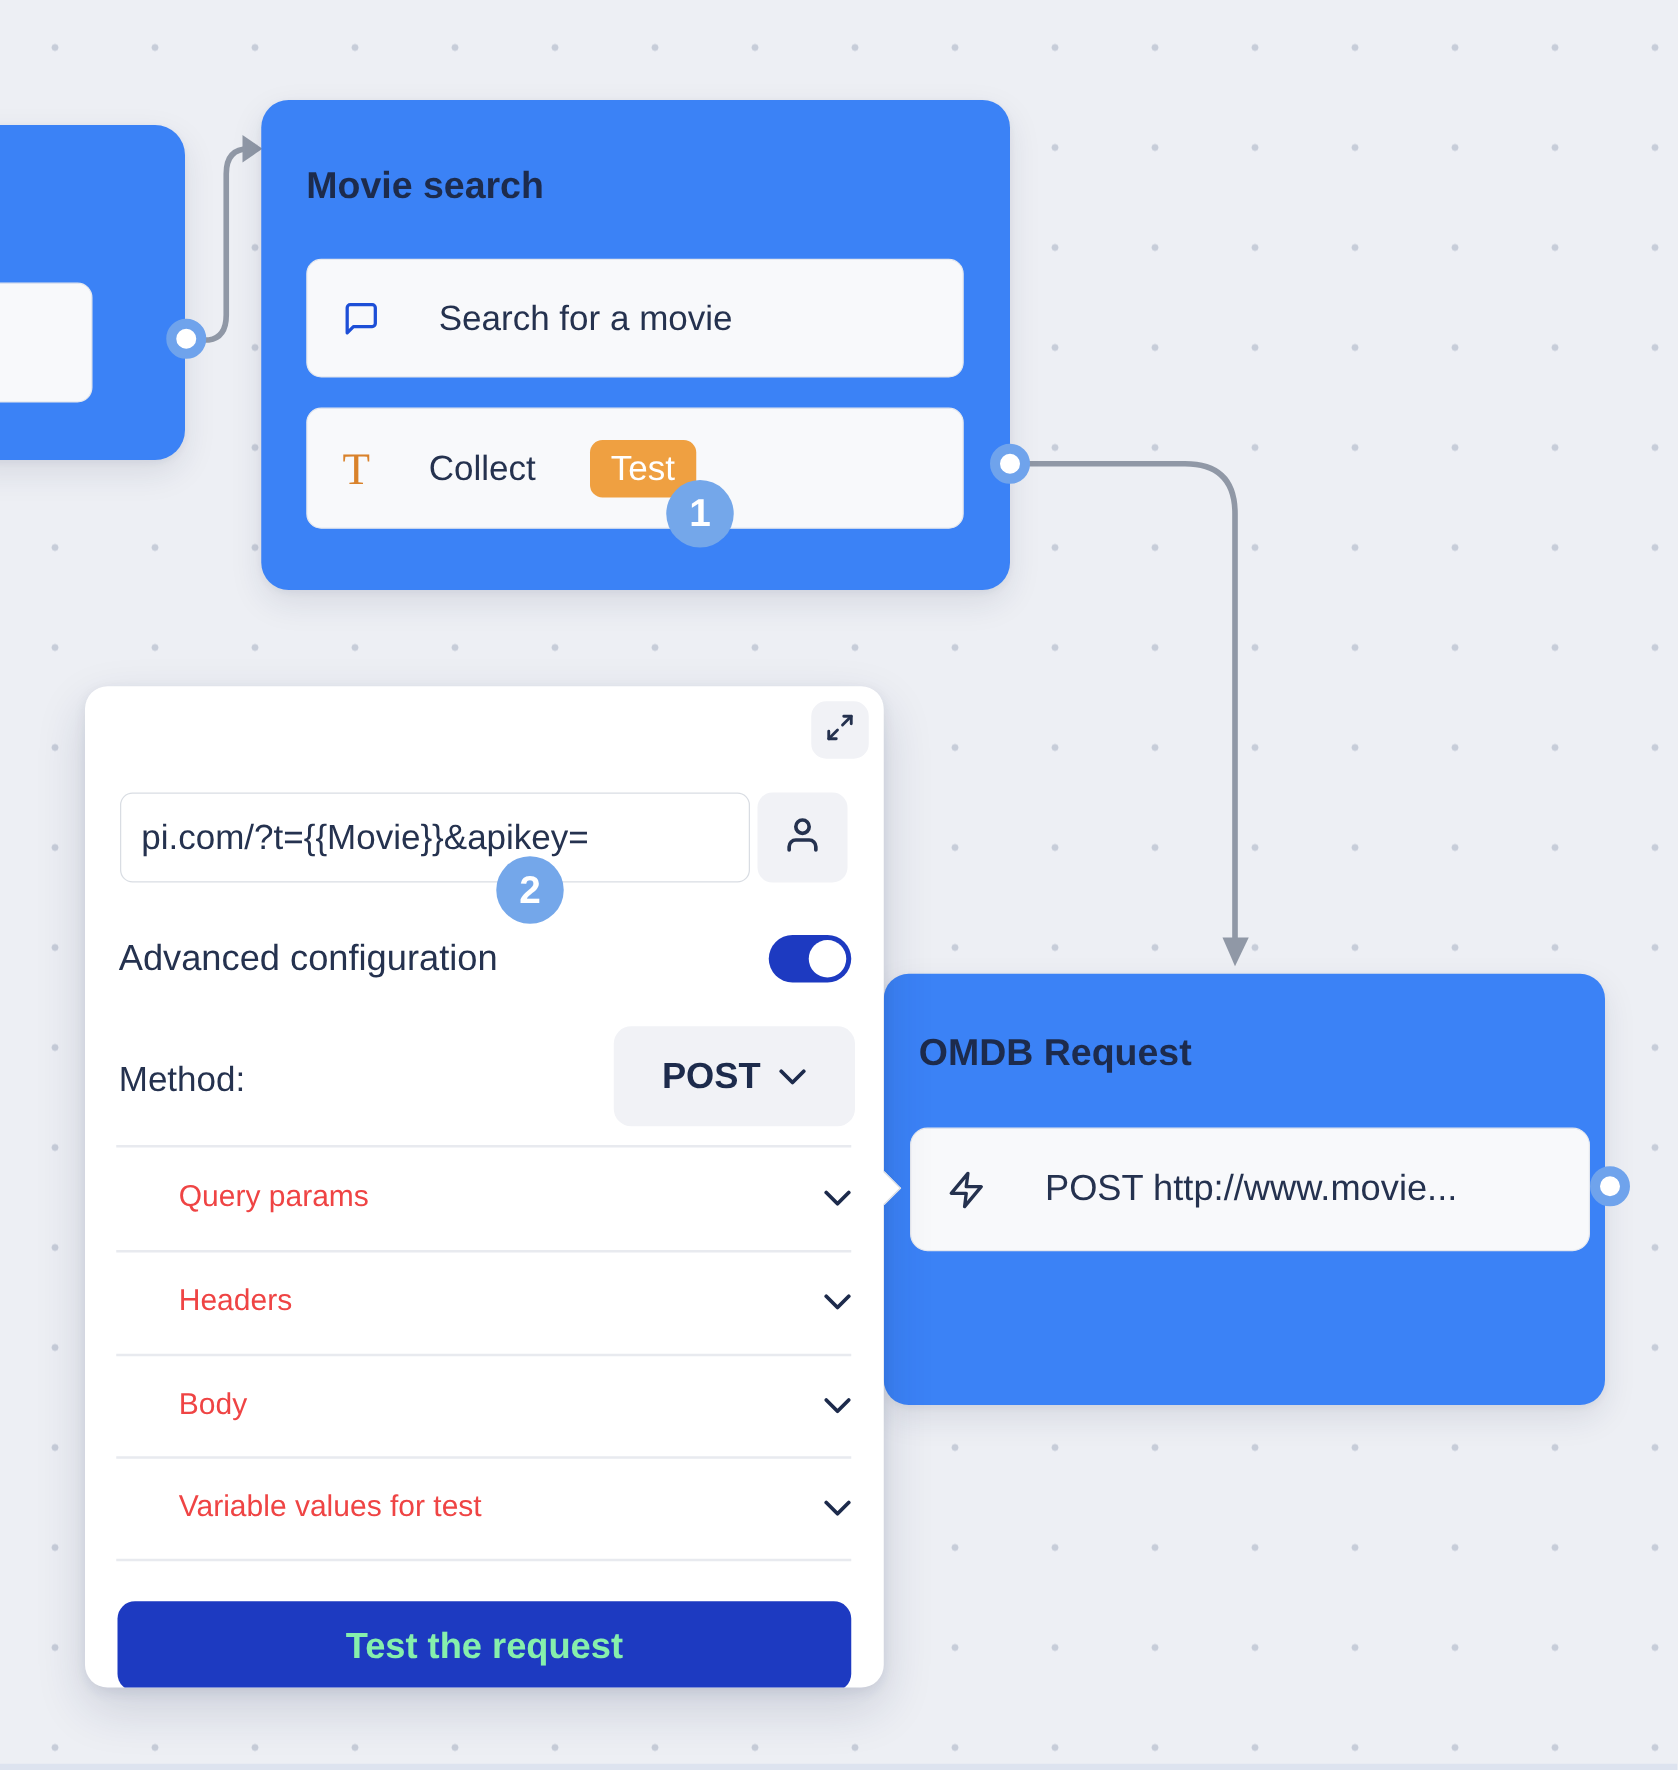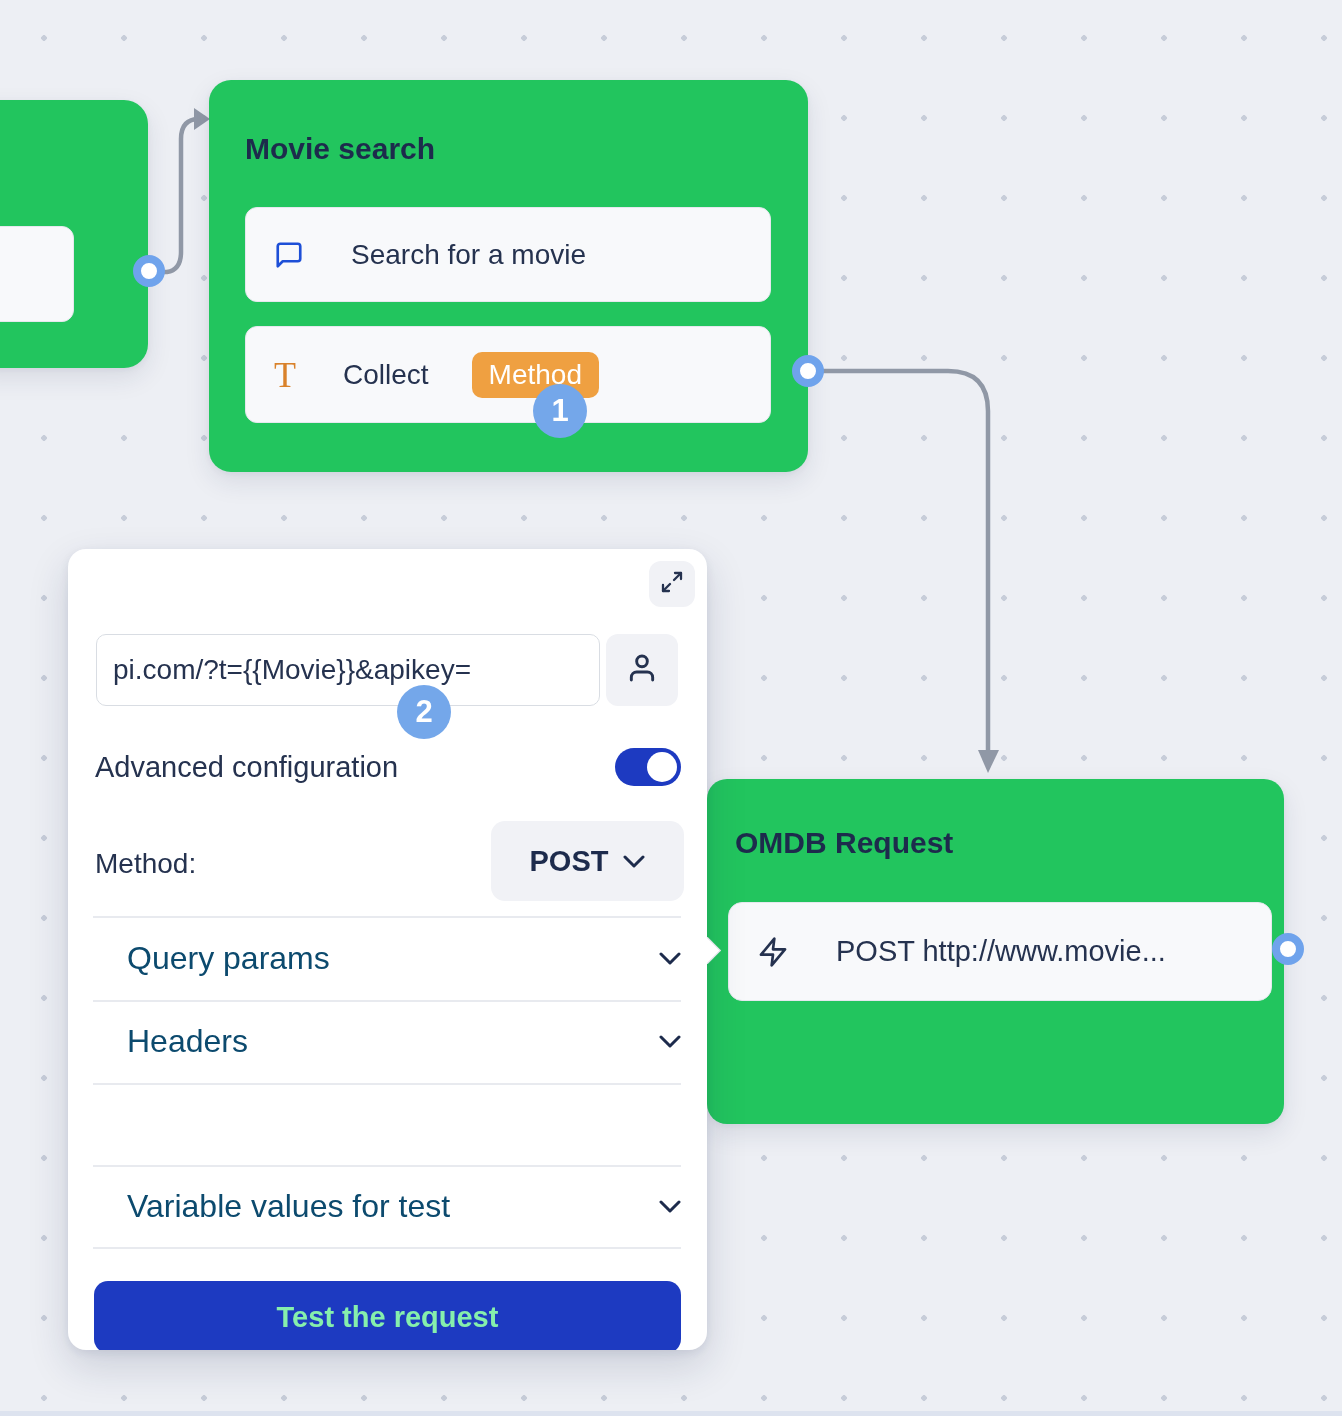--- a/index.html
+++ b/index.html
@@ -5,21 +5,21 @@
   html,body{margin:0;padding:0;}
   body{
     width:1342px;height:1416px;position:relative;overflow:hidden;
     font-family:"Liberation Sans",sans-serif;
     background-color:#edeff4;
     background-image:radial-gradient(#c7cdd9 2.6px, rgba(199,205,217,0) 3px);
     background-size:80px 80px;
     background-position:4px -2px;
   }
   .edge-layer{position:absolute;left:0;top:0;z-index:2;pointer-events:none;}
-  .card{position:absolute;background:#22c55e;z-index:5;
+  .card{position:absolute;background:#3b82f6;z-index:5;
     box-shadow:0 10px 26px rgba(25,39,80,0.10),0 2px 6px rgba(25,39,80,0.05);}
   .card-title{position:absolute;font-size:30px;font-weight:700;color:#1d2b4c;line-height:34px;white-space:nowrap;}
   .node-item{position:absolute;background:#f8f9fb;border:1.5px solid #e5e8ee;border-radius:12px;
     display:flex;align-items:center;padding:0 28px;box-sizing:border-box;
     font-size:28px;color:#25324f;white-space:nowrap;gap:29px;}
   .node-item .icn{display:flex;align-items:center;justify-content:center;margin-right:18px;flex:0 0 auto;}
   .var-badge{display:inline-block;background:#efa041;color:#ffffff;border-radius:10px;
     padding:7px 17px;margin-left:14px;font-size:28px;line-height:32px;}
   .port{position:absolute;width:32px;height:32px;border-radius:50%;background:#ffffff;
     border:8px solid #6fa3ec;box-sizing:border-box;z-index:8;}
@@ -33,21 +33,21 @@
     font-family:"Liberation Sans",sans-serif;font-size:28px;color:#25324f;white-space:nowrap;overflow:hidden;
     display:flex;align-items:center;}
   .panel-label{position:absolute;font-size:29px;color:#25324f;line-height:34px;white-space:nowrap;}
   .toggle{position:absolute;left:547px;top:199px;width:66px;height:38px;border-radius:19px;background:#1d3ac1;}
   .toggle::after{content:"";position:absolute;right:4px;top:4px;width:30px;height:30px;border-radius:50%;background:#fff;}
   .select-box{position:absolute;left:423px;top:272px;width:193px;height:80px;background:#f1f2f6;border-radius:14px;
     display:flex;align-items:center;justify-content:center;gap:15px;}
   .select-box span{font-size:29px;font-weight:700;color:#1d2b4c;}
   .divider{position:absolute;left:25px;width:588px;height:1.5px;background:#e8eaef;}
   .acc-row{position:absolute;left:59px;width:554px;height:64px;display:flex;align-items:center;justify-content:space-between;}
-  .acc-row span{font-size:32px;color:#0c4a6e;white-space:nowrap;}
+  .acc-row span{font-size:24px;color:#ef4444;white-space:nowrap;margin-left:16px;}
   .test-btn{position:absolute;left:26px;top:732px;width:587px;height:72px;background:#1d3ac1;border:none;
     border-radius:14px;color:#86efac;font-family:"Liberation Sans",sans-serif;font-size:29px;font-weight:700;}
   .caret{position:absolute;left:698px;top:941px;width:18px;height:18px;background:#fff;
     border-top:1.5px solid #d9dde4;border-right:1.5px solid #d9dde4;transform:rotate(45deg);z-index:31;}
   .bottom-strip{position:absolute;left:0;bottom:0;width:1342px;height:5px;background:#dde3ef;z-index:1;}
 </style>
 </head>
 <body>
 
 <svg class="edge-layer" width="1342" height="1416">
@@ -69,21 +69,21 @@
       <svg width="30" height="30" viewBox="0 0 24 24" fill="none" stroke="#1d4fd7" stroke-width="2.1" stroke-linejoin="round" stroke-linecap="round">
         <path d="M21 15a2 2 0 0 1-2 2H7l-4 4V5a2 2 0 0 1 2-2h14a2 2 0 0 1 2 2z"></path>
       </svg>
     </span>
     <span>Search for a movie</span>
   </div>
 
   <div class="node-item" style="left:36px;top:246px;width:526px;height:97px;">
     <span class="icn" style="font-family:'Liberation Serif',serif;font-size:36px;color:#d9822b;line-height:36px;">T</span>
     <span>Collect</span>
-    <span class="var-badge">Method</span>
+    <span class="var-badge">Test</span>
   </div>
 </div>
 
 <div class="card" style="left:707px;top:779px;width:577px;height:345px;border-radius:20px;">
   <div class="card-title" style="left:28px;top:47px;">OMDB Request</div>
   <div class="node-item" style="left:21px;top:123px;width:544px;height:99px;border-radius:14px;font-size:29px;">
     <span class="icn">
       <svg width="32" height="32" viewBox="0 0 24 24" fill="none" stroke="#25324f" stroke-width="2" stroke-linejoin="round" stroke-linecap="round">
         <polygon points="13 2 3 14 12 14 11 22 21 10 12 10 13 2"></polygon>
       </svg>
@@ -140,20 +140,26 @@
       </svg>
   </div>
   <div class="divider" style="top:451px;"></div>
   <div class="acc-row" style="top:460px;">
     <span>Headers</span>
     <svg width="22" height="13" viewBox="0 0 22 13" fill="none" stroke="#1d2b4c" stroke-width="3" stroke-linecap="round" stroke-linejoin="round">
         <polyline points="2 2 11 11 20 2"></polyline>
       </svg>
   </div>
   <div class="divider" style="top:534px;"></div>
+  <div class="acc-row" style="top:543px;">
+    <span>Body</span>
+    <svg width="22" height="13" viewBox="0 0 22 13" fill="none" stroke="#1d2b4c" stroke-width="3" stroke-linecap="round" stroke-linejoin="round">
+        <polyline points="2 2 11 11 20 2"></polyline>
+      </svg>
+  </div>
   <div class="divider" style="top:616px;"></div>
   <div class="acc-row" style="top:625px;">
     <span>Variable values for test</span>
     <svg width="22" height="13" viewBox="0 0 22 13" fill="none" stroke="#1d2b4c" stroke-width="3" stroke-linecap="round" stroke-linejoin="round">
         <polyline points="2 2 11 11 20 2"></polyline>
       </svg>
   </div>
   <div class="divider" style="top:698px;"></div>
 
   <button class="test-btn">Test the request</button>

